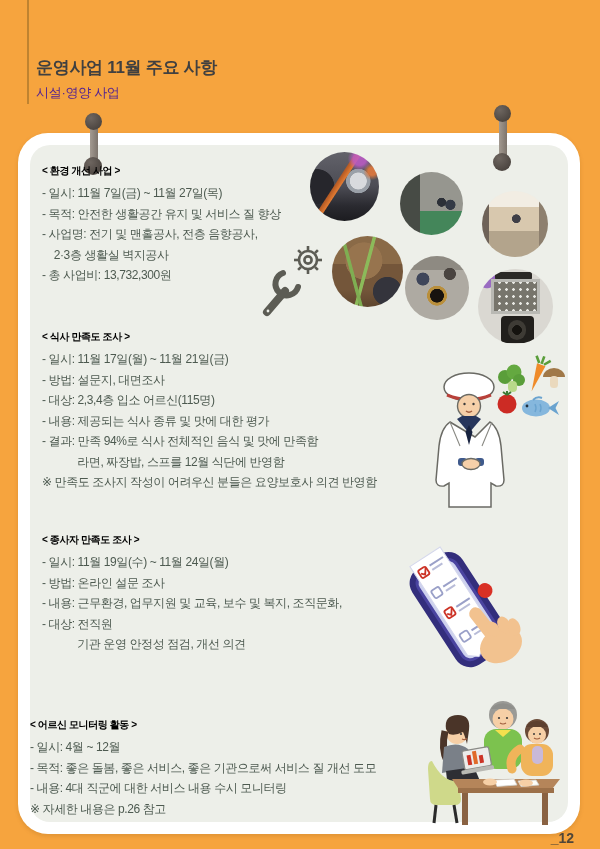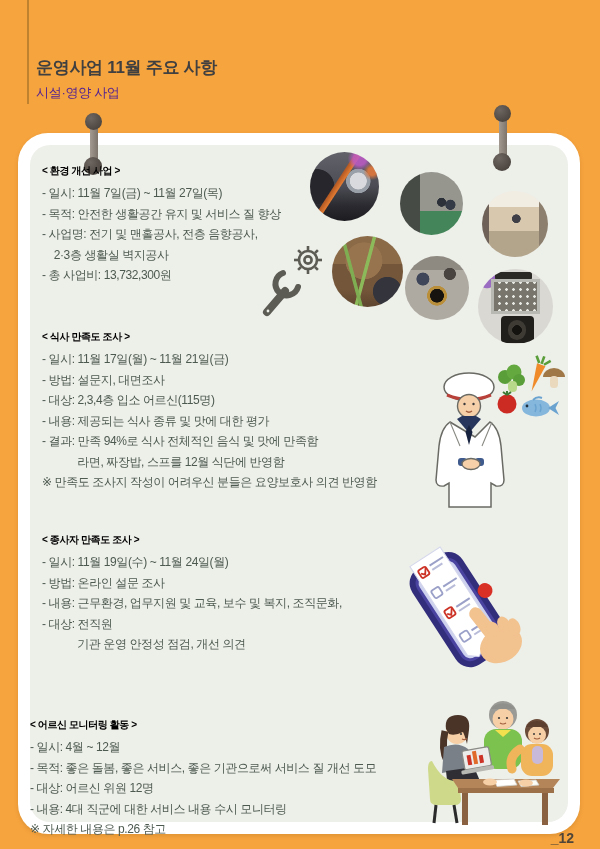--- a/index.html
+++ b/index.html
@@ -137,21 +137,20 @@
   <div class="s-line">- 방법: 온라인 설문 조사</div>
   <div class="s-line">- 내용: 근무환경, 업무지원 및 교육, 보수 및 복지, 조직문화,</div>
   <div class="s-line">- 대상: 전직원</div>
   <div class="s-line">            기관 운영 안정성 점검, 개선 의견</div>
 </div>
 
 <div class="section" id="section-4">
   <div class="s-head">&lt; 어르신 모니터링 활동 &gt;</div>
   <div class="s-line">- 일시: 4월 ~ 12월</div>
   <div class="s-line">- 목적: 좋은 돌봄, 좋은 서비스, 좋은 기관으로써 서비스 질 개선 도모</div>
-  <div class="s-line">- 대상: 어르신 위원 12명</div>
   <div class="s-line">- 내용: 4대 직군에 대한 서비스 내용 수시 모니터링</div>
   <div class="s-line">※ 자세한 내용은 p.26 참고</div>
 </div>
 
 <div class="photo" id="photo-1"></div>
 <div class="photo" id="photo-2"></div>
 <div class="photo" id="photo-3"></div>
 <div class="photo" id="photo-4"></div>
 <div class="photo" id="photo-5"></div>
 <div class="photo" id="photo-6">

